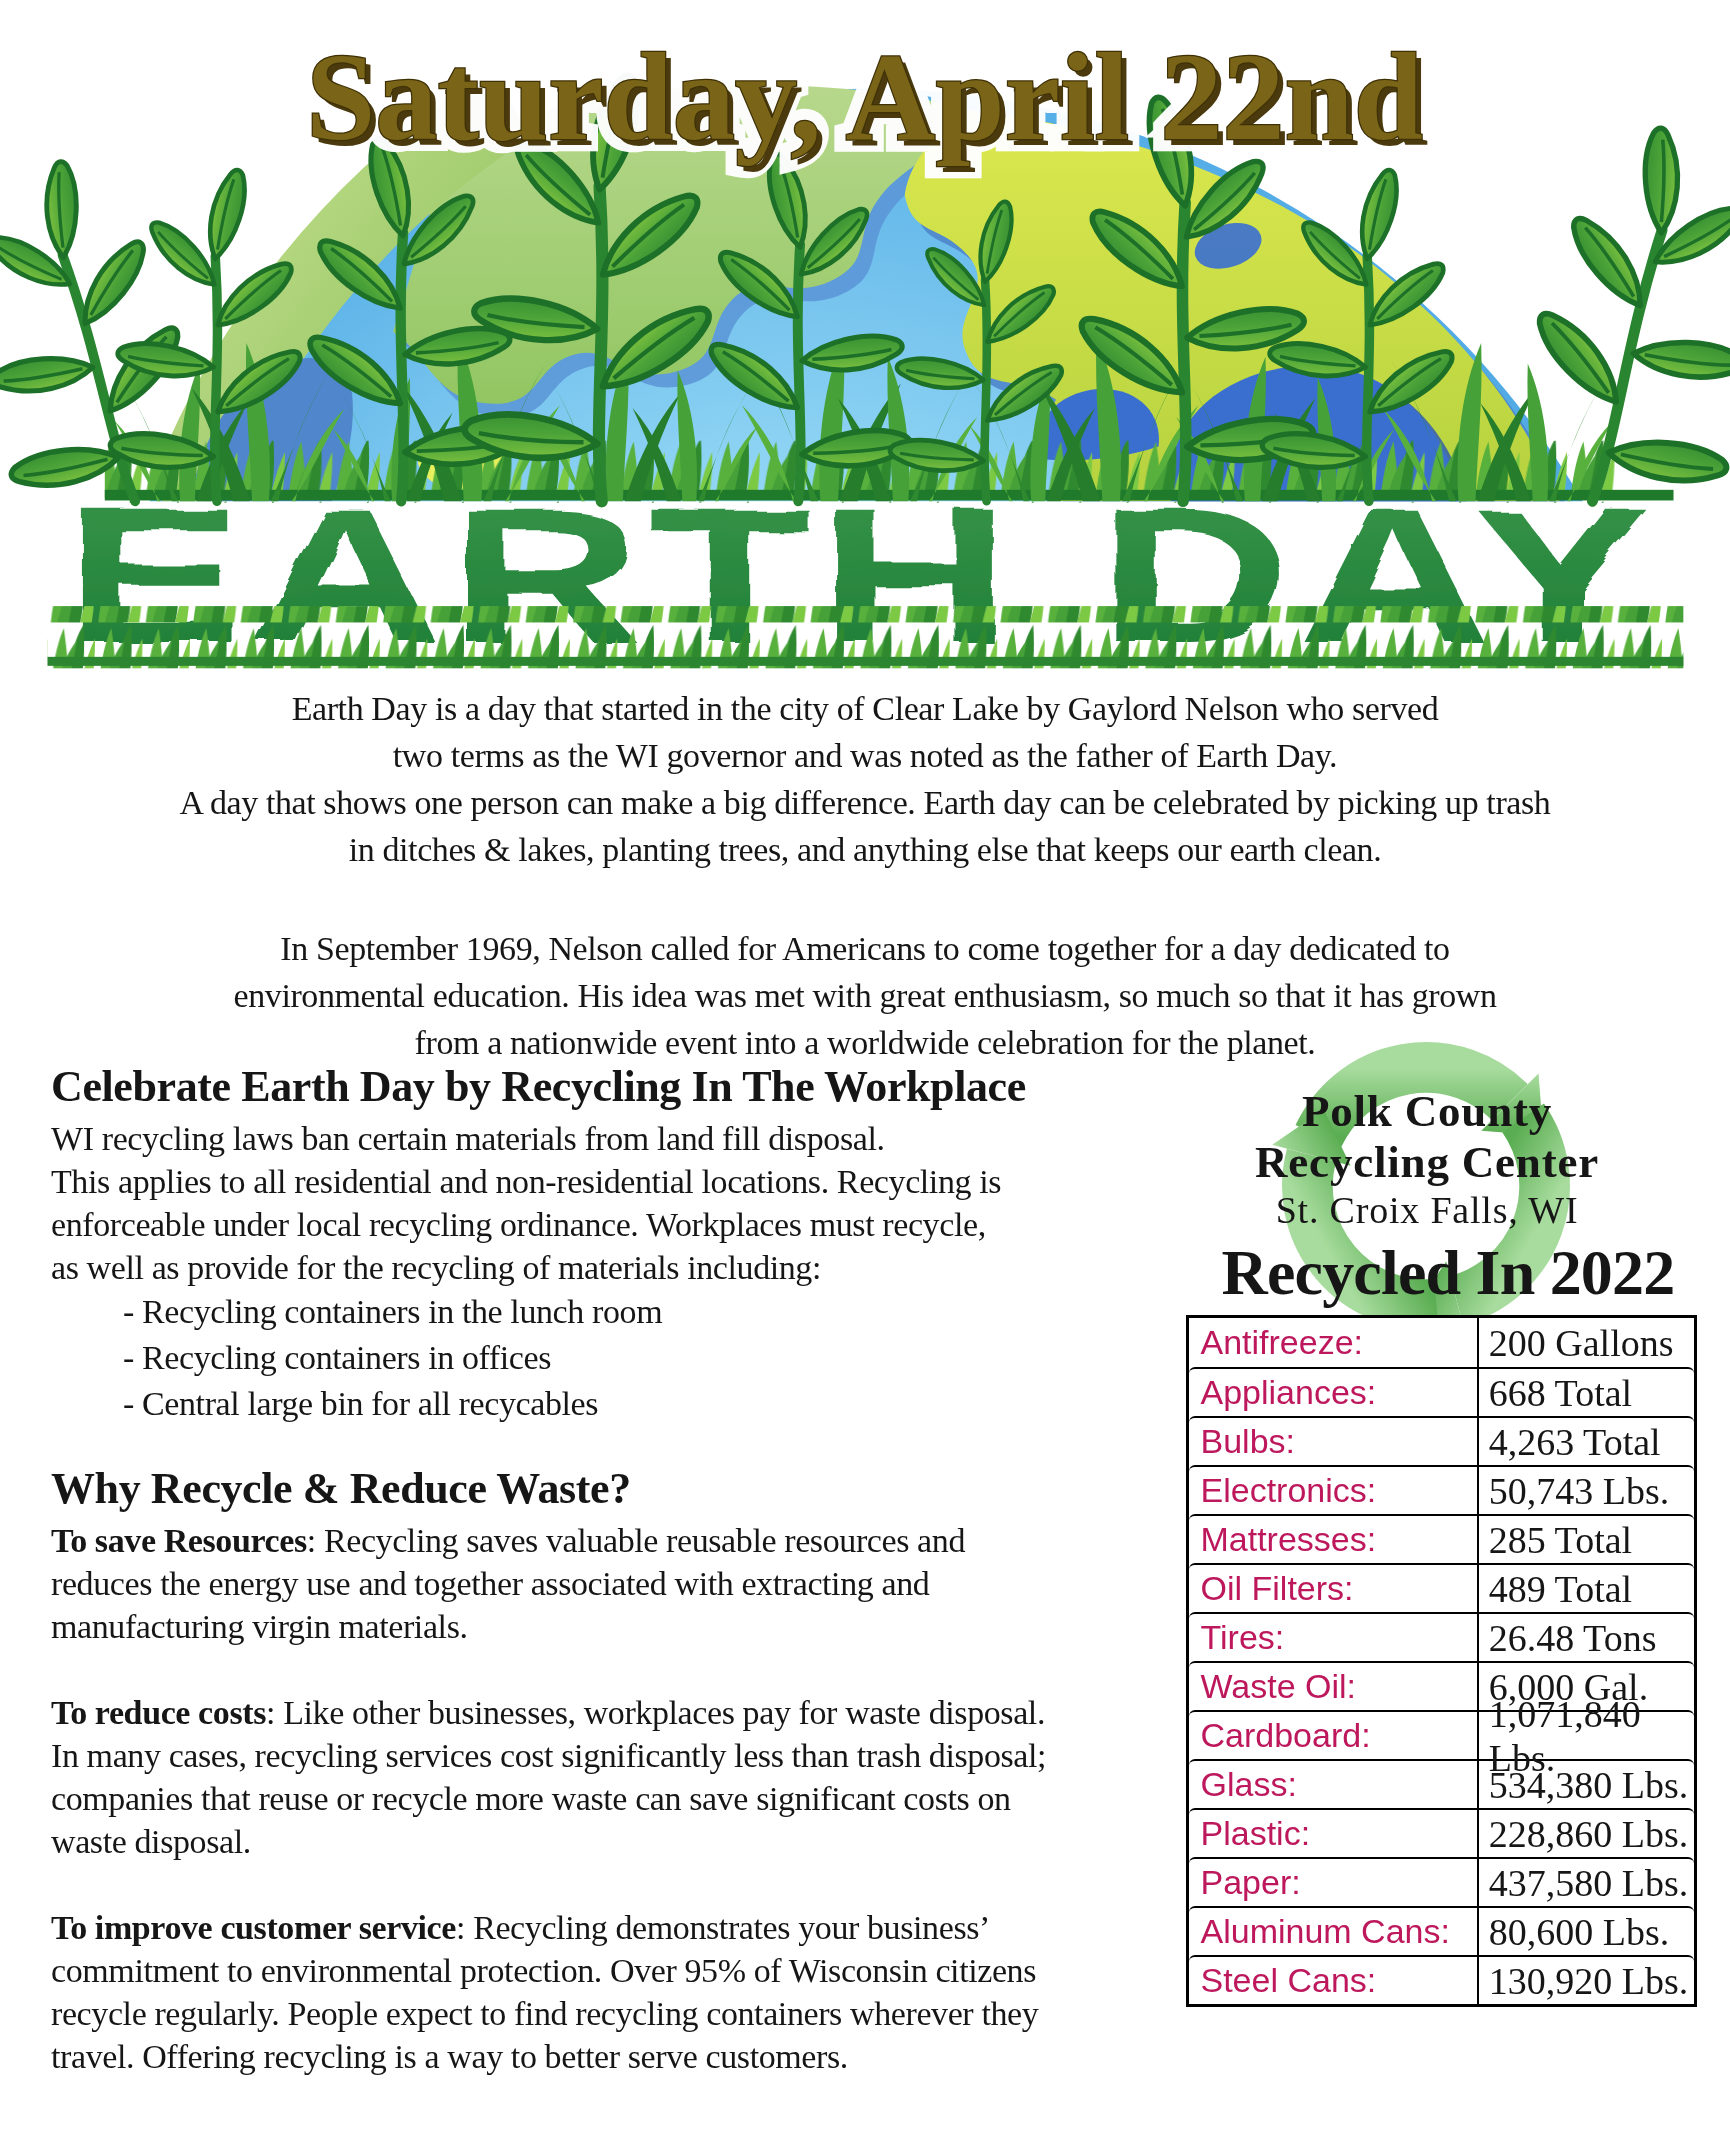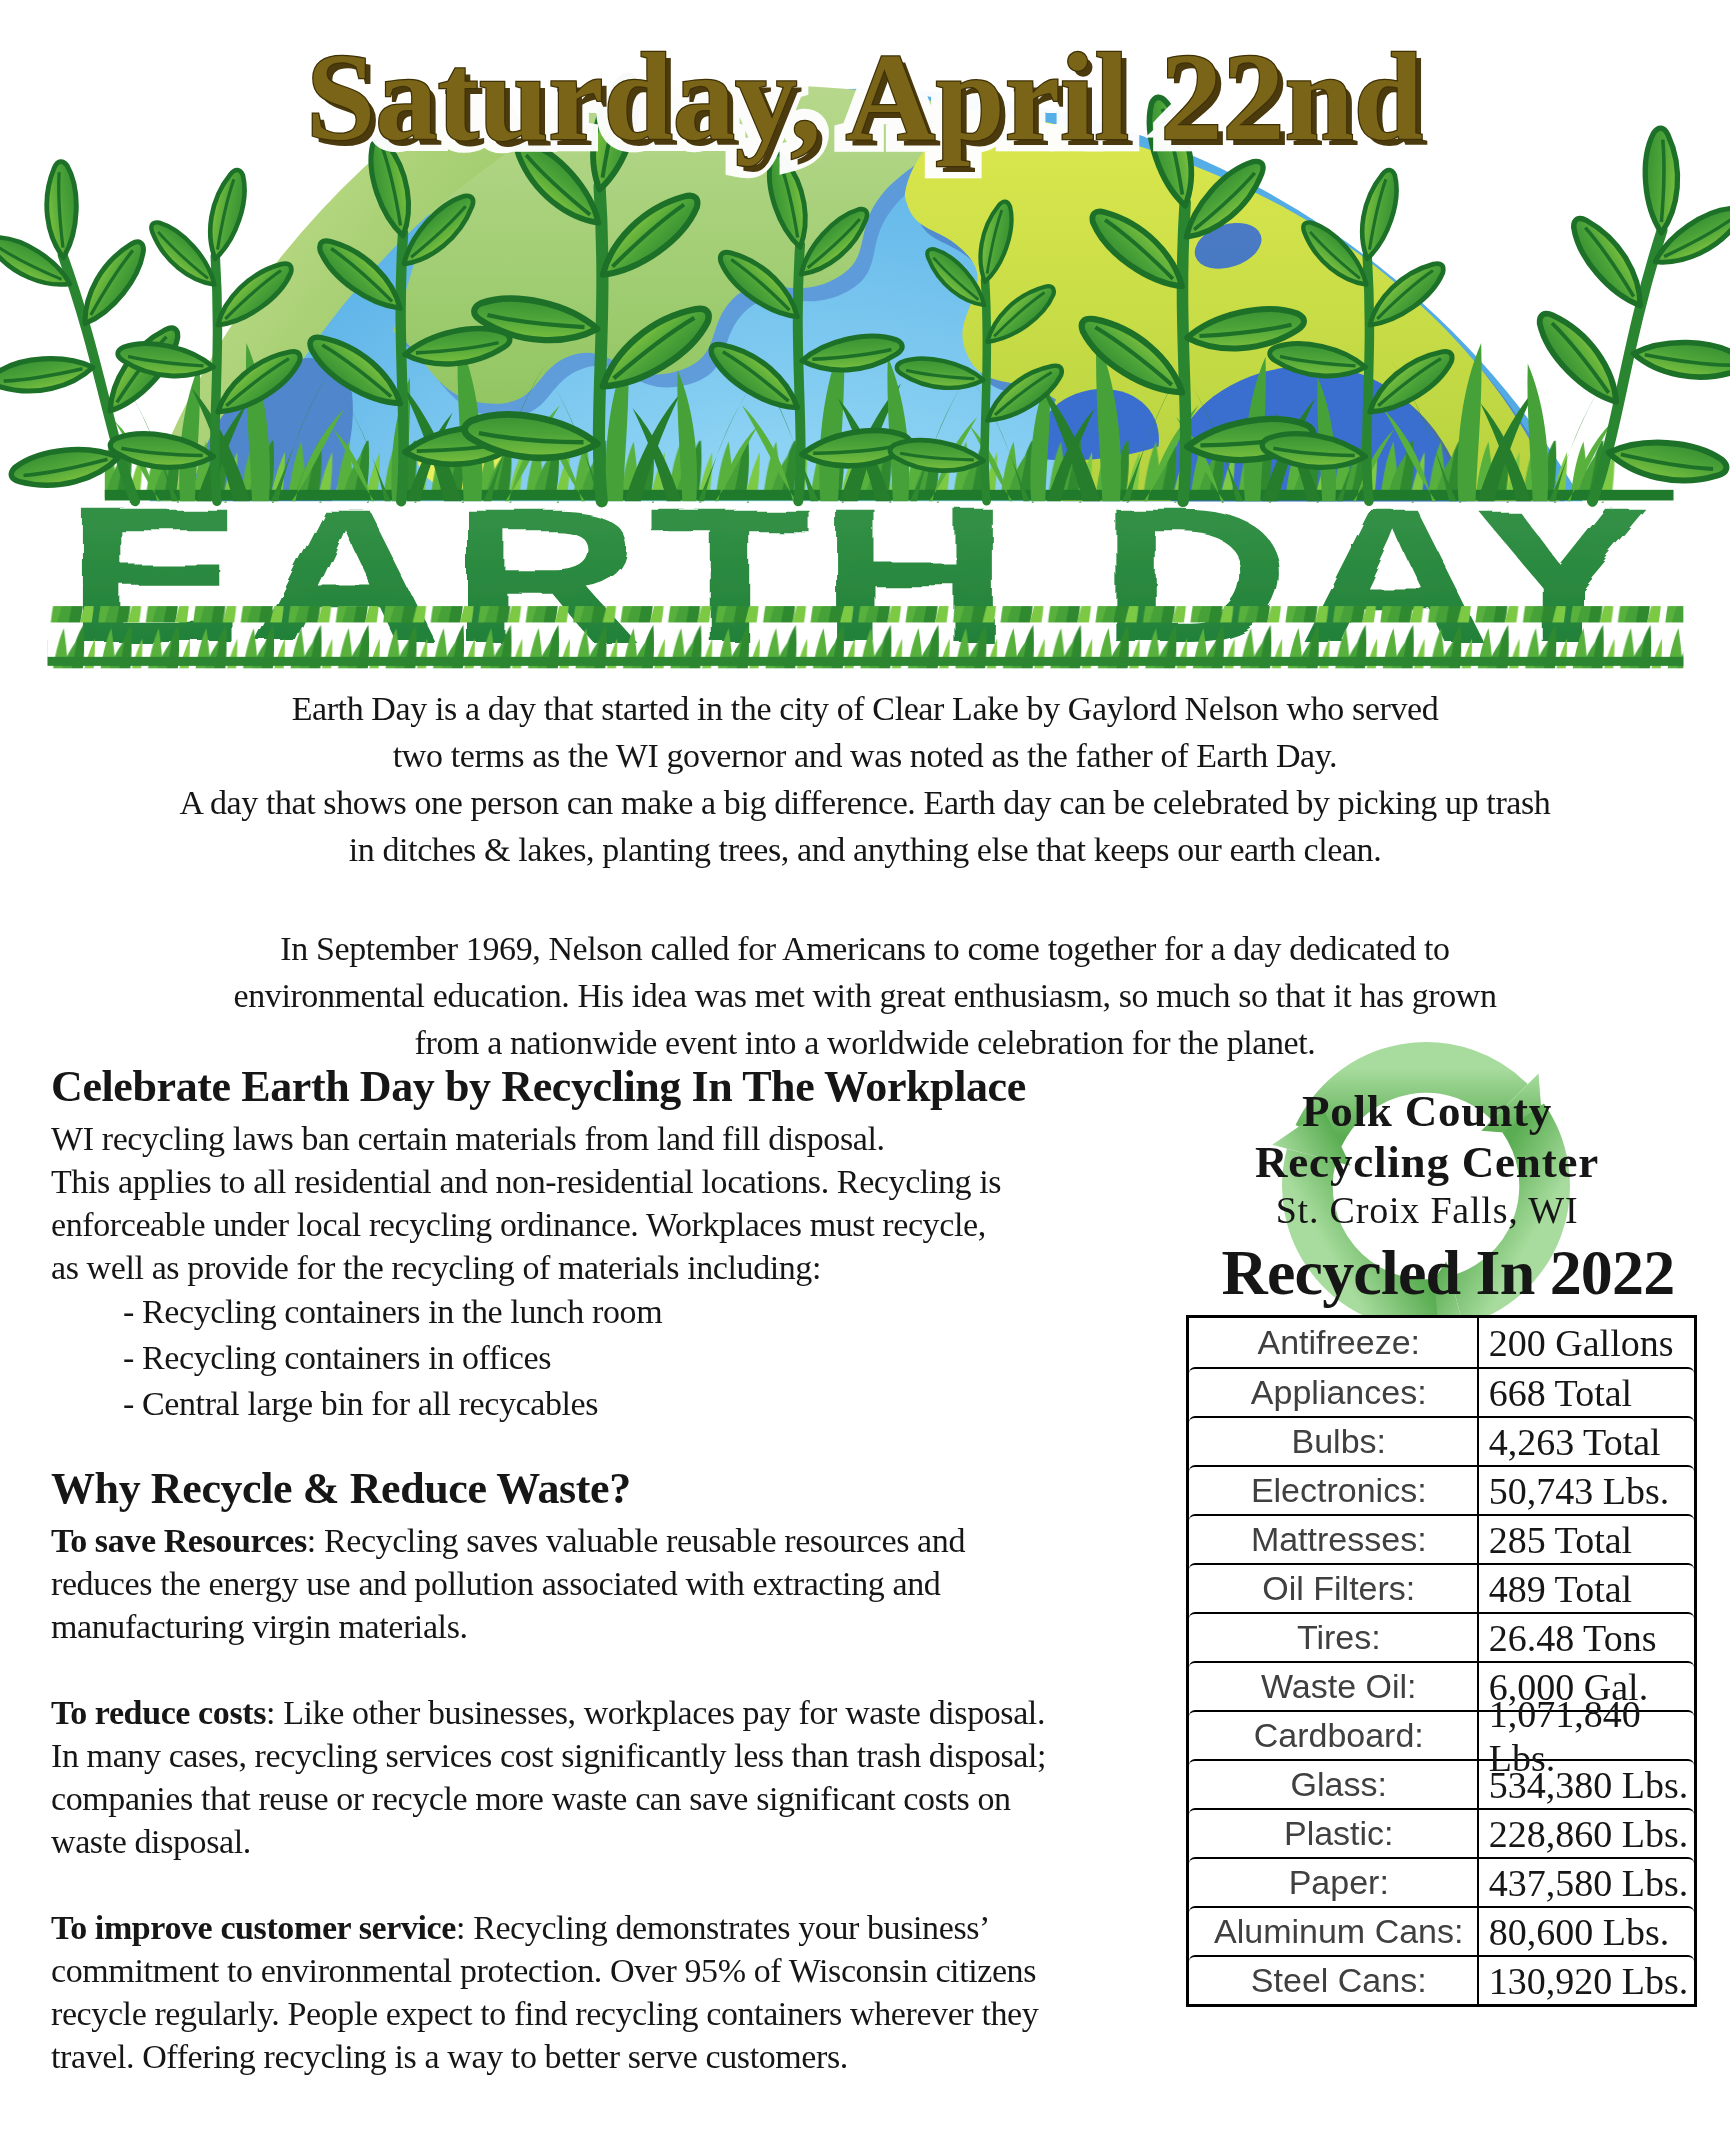--- a/index.html
+++ b/index.html
@@ -31,21 +31,21 @@
   #polk-block { left:1228px; top:1086px; width:398px; text-align:center; z-index:3; }
   .polk-line { font-size:45px; font-weight:bold; line-height:51px; white-space:nowrap; letter-spacing:0.8px; }
   .polk-sub { font-size:38px; font-weight:normal; line-height:44px; white-space:nowrap; letter-spacing:0.8px; }
 
   #recycled-heading { left:1178px; top:1238px; width:540px; text-align:center;
                       font-size:64px; font-weight:bold; line-height:69px; white-space:nowrap; letter-spacing:-0.8px; z-index:2; }
 
   #recycled-table { left:1186px; top:1315px; width:511px; border:3.3px solid #000; background:#fff; z-index:2; }
   .rc-row { display:flex; height:49px; align-items:center; }
   .rc-row + .rc-row { border-top:2.5px solid #000;border-radius:6px; }
-  .rc-label { width:288px; padding-left:11.5px; font-family:"Liberation Sans", sans-serif; font-size:34px; color:#404040;text-align:center; }
+  .rc-label { width:288px; padding-left:11.5px; font-family:"Liberation Sans", sans-serif; font-size:34px; color:#be185d; }
   .rc-value { flex:1; border-left:2.5px solid #000; padding-left:9.8px; font-size:38px; align-self:stretch; display:flex; align-items:center; }
 </style>
 </head>
 <body>
 
 <svg id="header-art" class="abs" viewBox="0 0 2113 830">
   <defs>
     <radialGradient id="oceanG" cx="46%" cy="50%" r="68%">
       <stop offset="0%" stop-color="#c9ecfa"></stop>
       <stop offset="40%" stop-color="#8fd4f4"></stop>
@@ -207,21 +207,21 @@
     <div class="body-line">as well as provide for the recycling of materials including:</div>
     <div class="bullet-line">- Recycling containers in the lunch room</div>
     <div class="bullet-line">- Recycling containers in offices</div>
     <div class="bullet-line">- Central large bin for all recycables</div>
   </div>
 
   <div id="why-heading" class="h2">Why Recycle &amp; Reduce Waste?</div>
 
   <div class="why-para first">
     <div class="body-line"><b>To save Resources</b><span>: Recycling saves valuable reusable resources and</span></div>
-    <div class="body-line">reduces the energy use and pollution associated with extracting and</div>
+    <div class="body-line">reduces the energy use and together associated with extracting and</div>
     <div class="body-line">manufacturing virgin materials.</div>
   </div>
 
   <div class="why-para">
     <div class="body-line"><b>To reduce costs</b><span>: Like other businesses, workplaces pay for waste disposal.</span></div>
     <div class="body-line">In many cases, recycling services cost significantly less than trash disposal;</div>
     <div class="body-line">companies that reuse or recycle more waste can save significant costs on</div>
     <div class="body-line">waste disposal.</div>
   </div>
 

